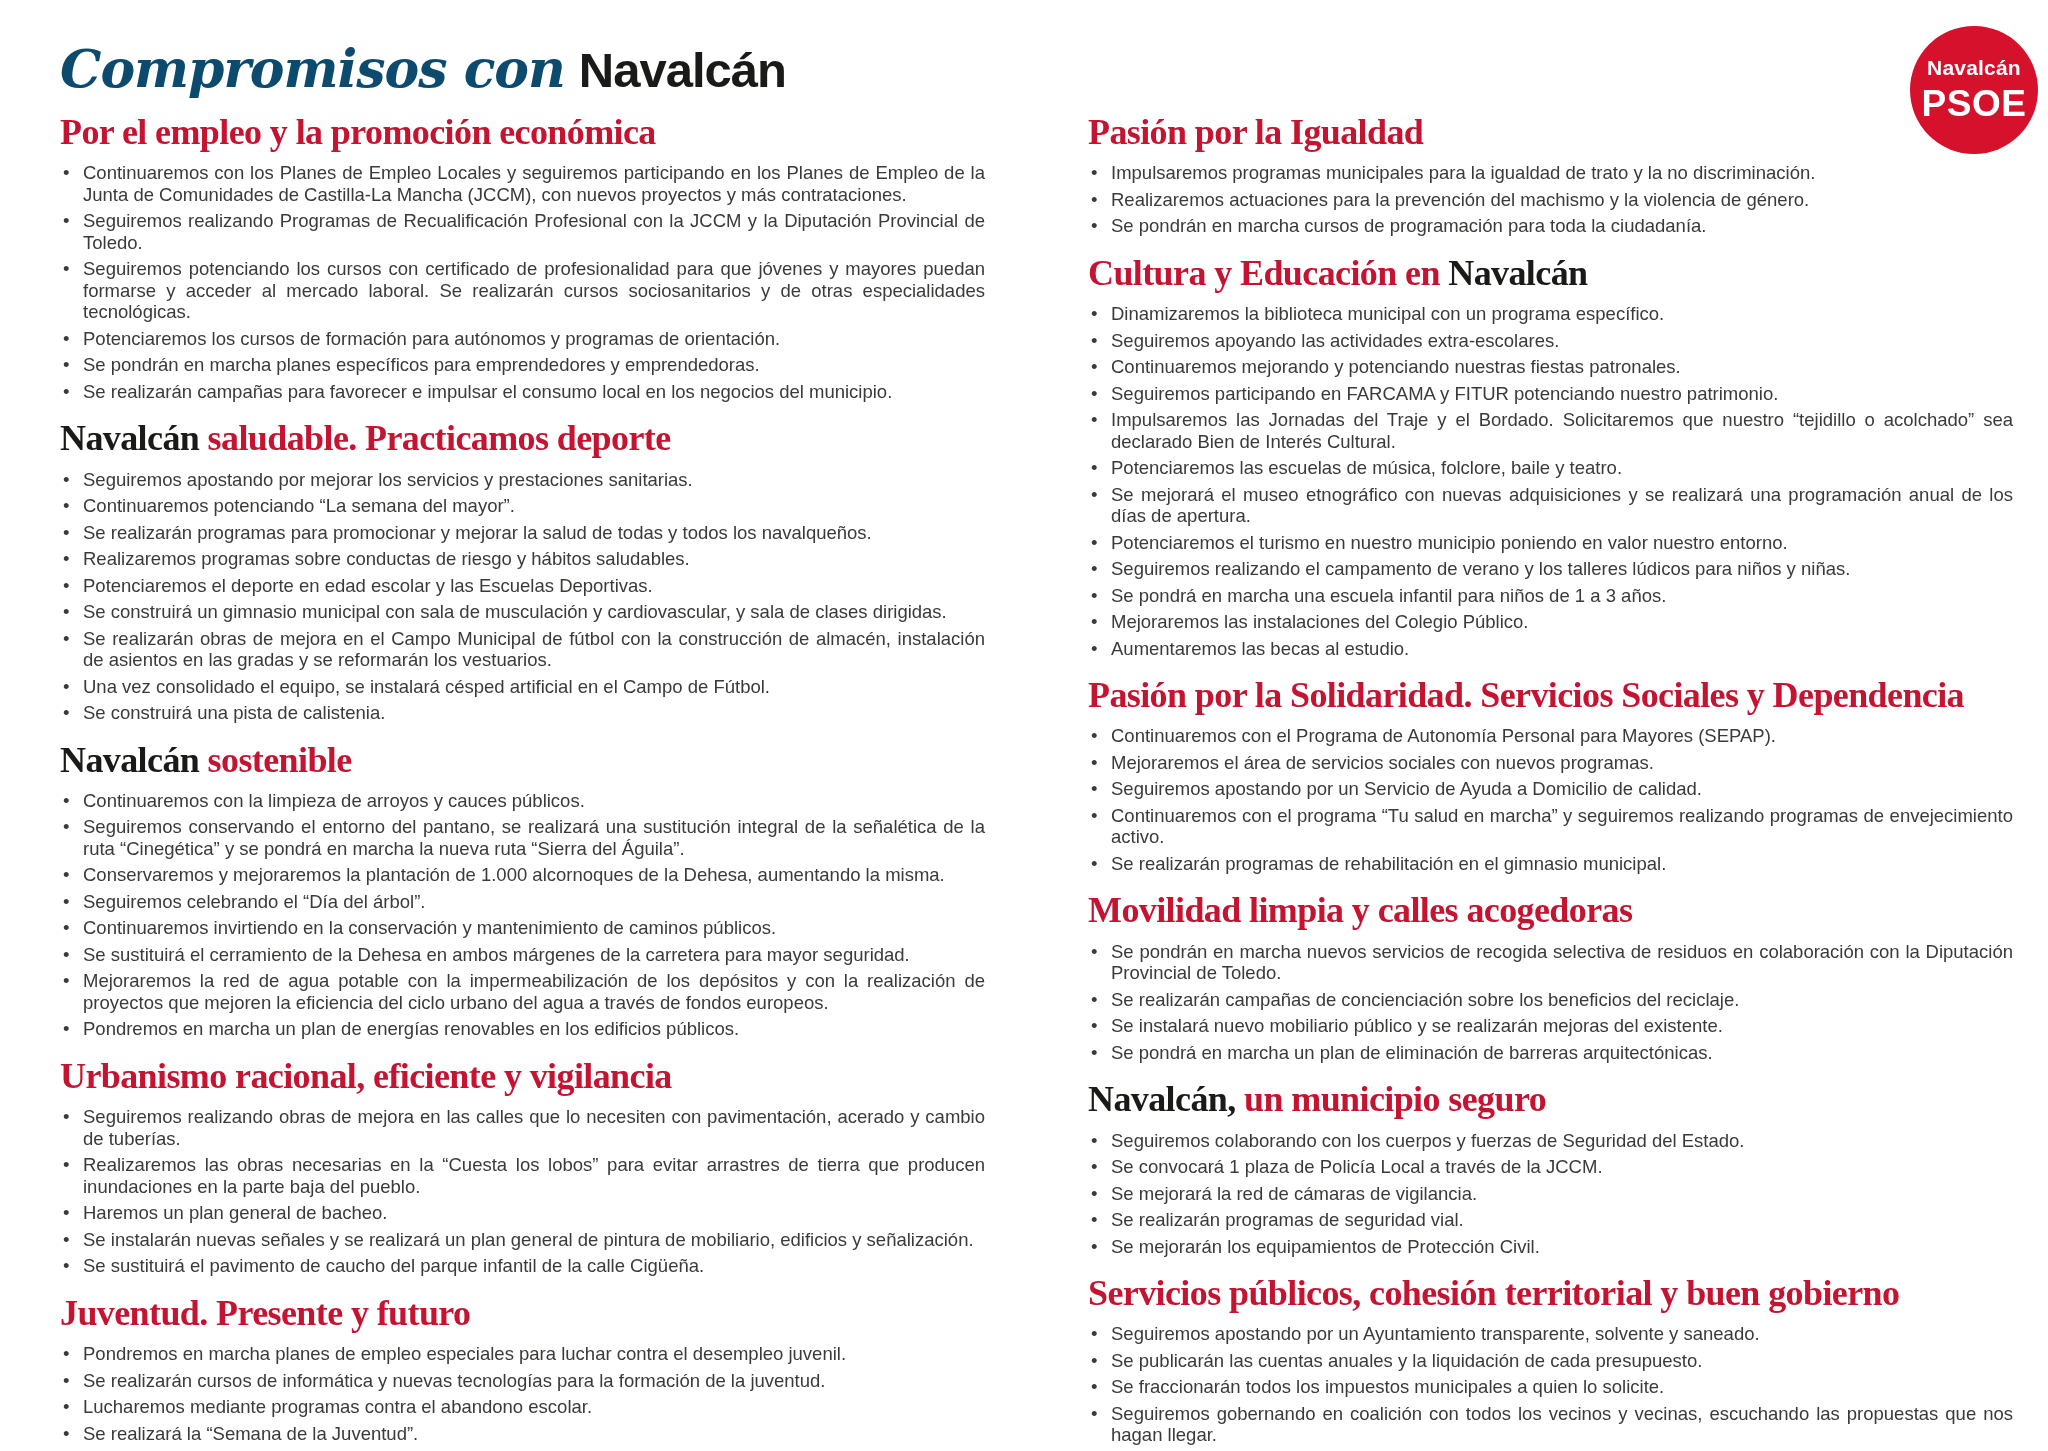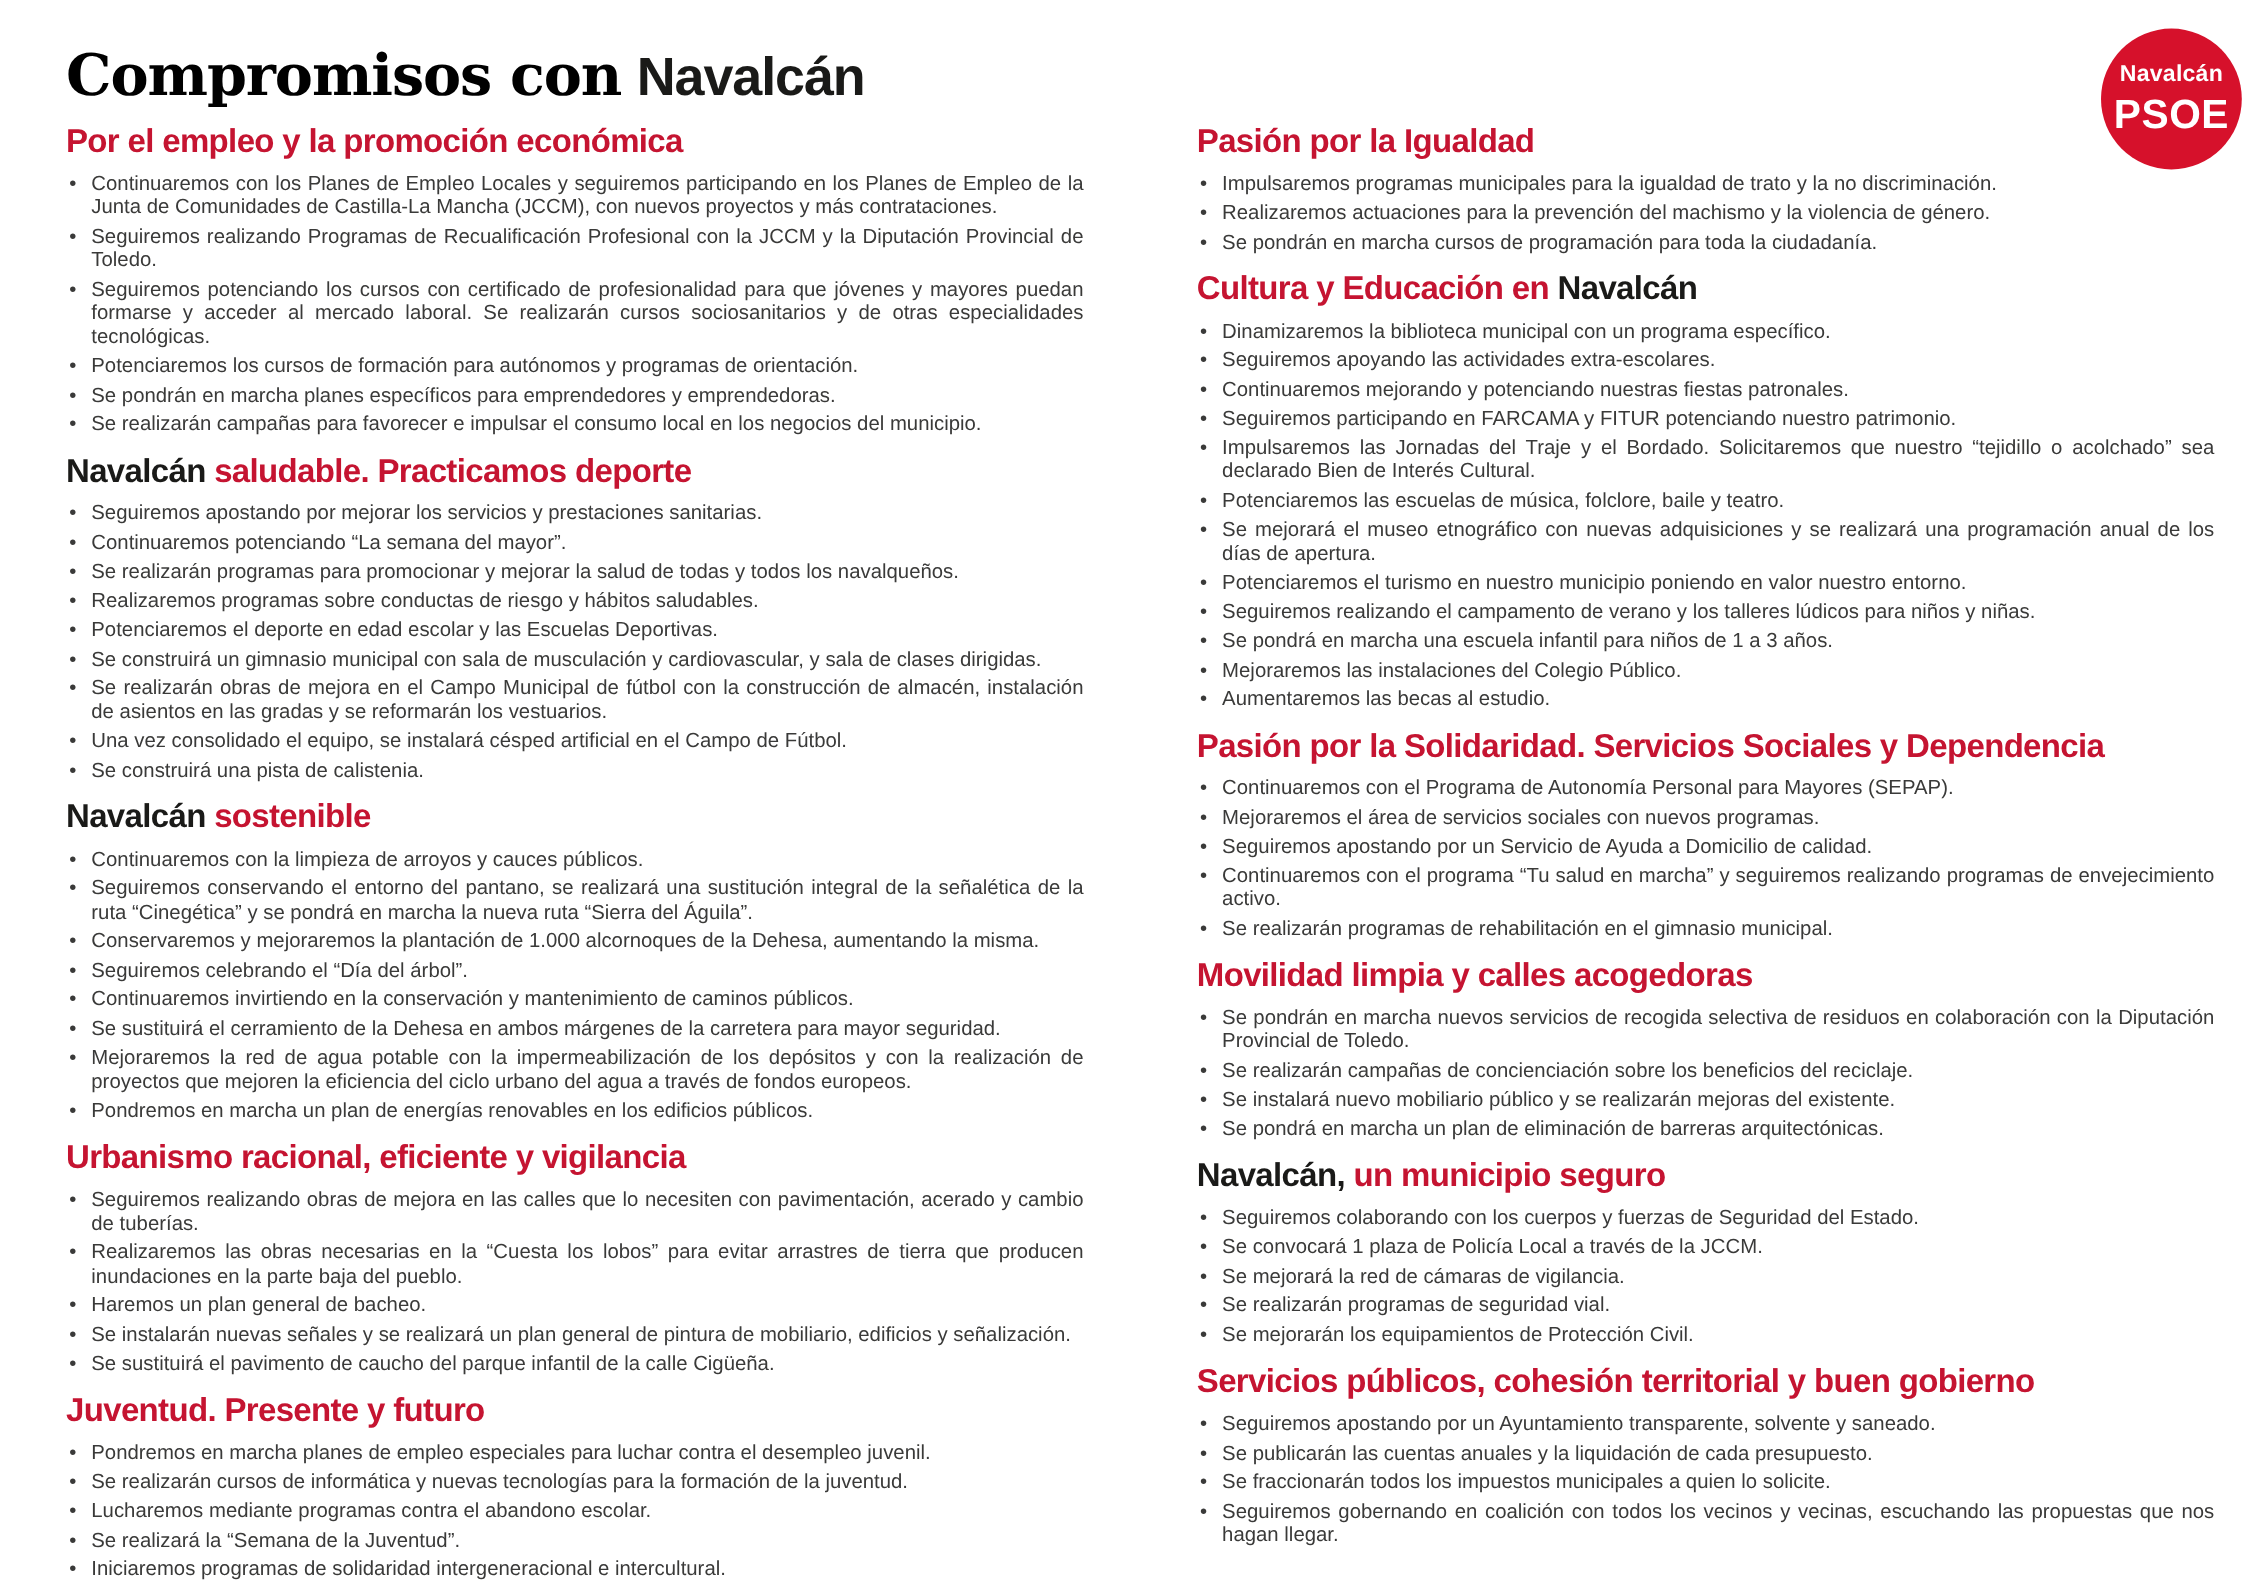--- a/index.html
+++ b/index.html
@@ -14,21 +14,22 @@
   .title{
     position:absolute;left:60px;top:22px;
     white-space:nowrap;
     line-height:1;
   }
   .title .t-red{
     font-family:"DejaVu Serif",serif;
     font-weight:700;
     font-size:52px;
     letter-spacing:-1px;
-    color:#000000;
+    color:#0c4a6e;
+    font-style:italic;
   }
   .title .t-black{
     font-family:"Liberation Sans",sans-serif;
     font-weight:700;
     font-size:49px;
     letter-spacing:-1px;
     color:#1a1a18;
     margin-left:14px;
   }
   .logo{
@@ -48,23 +49,23 @@
     font-size:37px;font-weight:700;letter-spacing:0.5px;line-height:1.05;
     margin-top:6px;
   }
   .col{
     position:absolute;top:112px;
     width:925px;
   }
   .col-left{left:60px;}
   .col-right{left:1088px;}
   h2{
-    font-family:Liberation Sans, sans-serif;
+    font-family:Liberation Serif, serif;
     font-weight:700;
-    font-size:30px;
+    font-size:36px;
     line-height:1.12;
     letter-spacing:-0.6px;
     margin:0 0 10px 0;
   }
   h2 .red{color:#c51431;}
   h2 .black{color:#1a1a18;}
   ul{
     list-style:none;
     margin:0 0 16px 0;
     padding:0;

